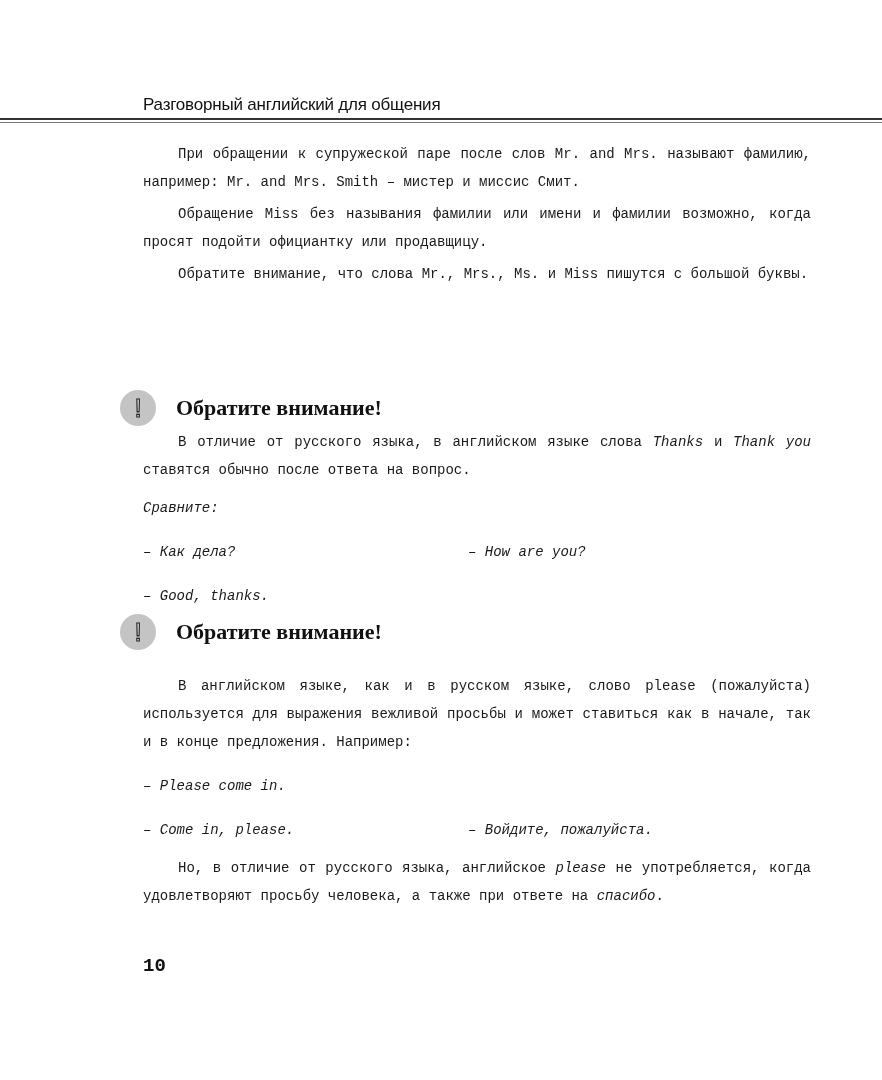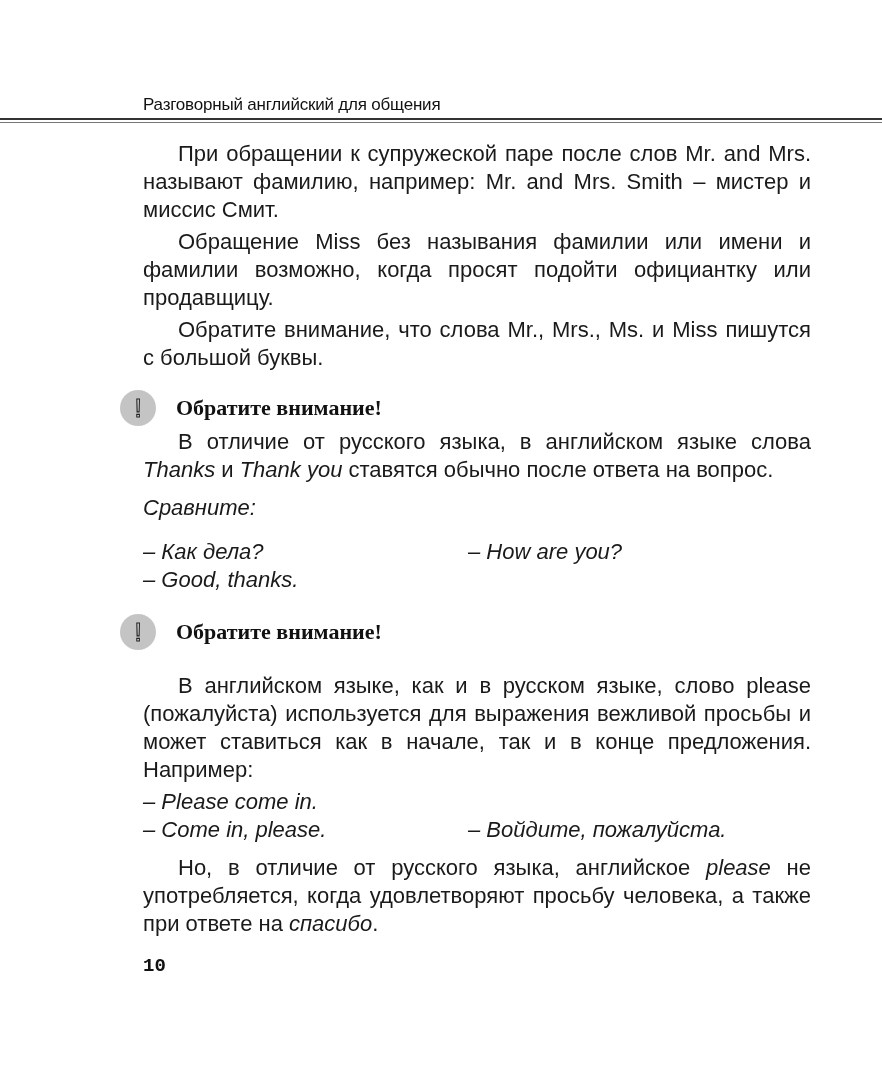--- a/index.html
+++ b/index.html
@@ -6,38 +6,38 @@
     body { width: 882px; height: 1080px; position: relative; overflow: hidden; color: #1a1a1a; }
     .running-head {
       position: absolute; left: 143px; top: 95px;
       font-family: "Liberation Sans", sans-serif; font-weight: normal; font-size: 17px;
       letter-spacing: -0.2px; color: #111;
     }
     .rule-thick { position: absolute; left: 0; right: 0; top: 118px; height: 2px; background: #333; }
     .rule-thin { position: absolute; left: 0; right: 0; top: 122px; height: 1px; background: #777; }
     .text {
       position: absolute; left: 143px; width: 668px;
-      font-family: Liberation Sans, sans-serif; font-size: 22px; line-height: 28px;
+      font-family: Liberation Mono, monospace; font-size: 14px; line-height: 28px;
       color: #1a1a1a; text-align: justify;
     }
     .p { margin: 0 0 4px 0; text-indent: 35px; }
     .p.noind { text-indent: 0; }
     .i { font-style: italic; }
     .note-head { position: absolute; left: 120px; height: 40px; display: flex; align-items: center; }
     .note-icon {
       width: 36px; height: 36px; border-radius: 50%; background: #c4c4c4;
       display: flex; align-items: center; justify-content: center;
       font-family: "Liberation Sans", sans-serif; font-size: 26px; color: #fff;
       -webkit-text-stroke: 1.2px #222; font-weight: normal;
     }
     .note-title {
       margin-left: 20px; font-family: "Liberation Serif", serif; font-weight: bold;
       font-size: 22px; color: #111;
     }
-    .pair { display: flex; }
+    .pair { display: flex; margin-top: 16px; }
     .pair .col1 { width: 325px; }
     .compare { font-style: italic; }
     .page-num {
       position: absolute; left: 143px; top: 955px;
       font-family: Liberation Mono, monospace; font-weight: bold; font-size: 19px; color: #111;
     }
   </style>
 </head>
 <body>
 

